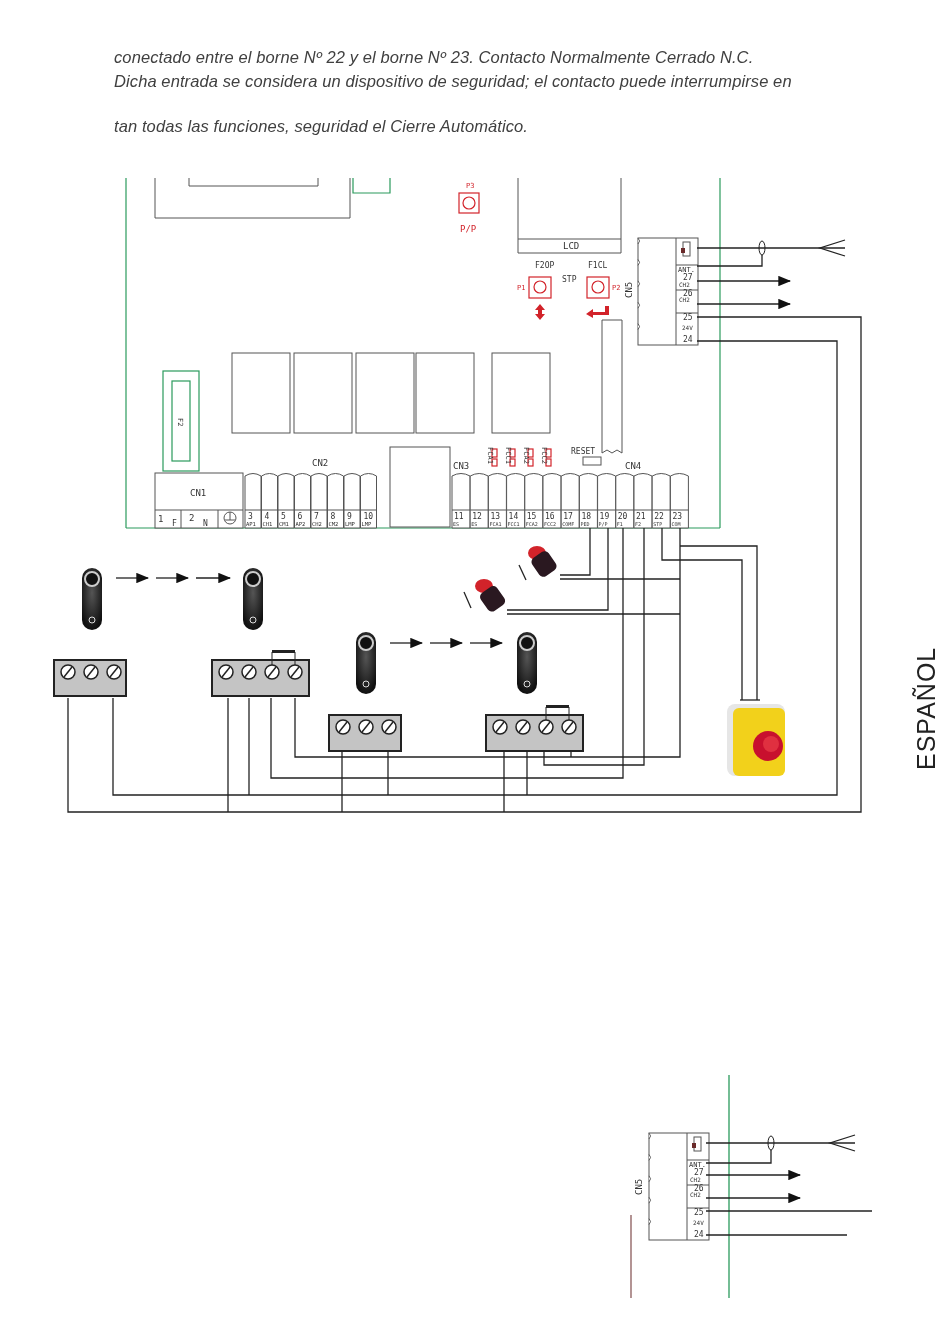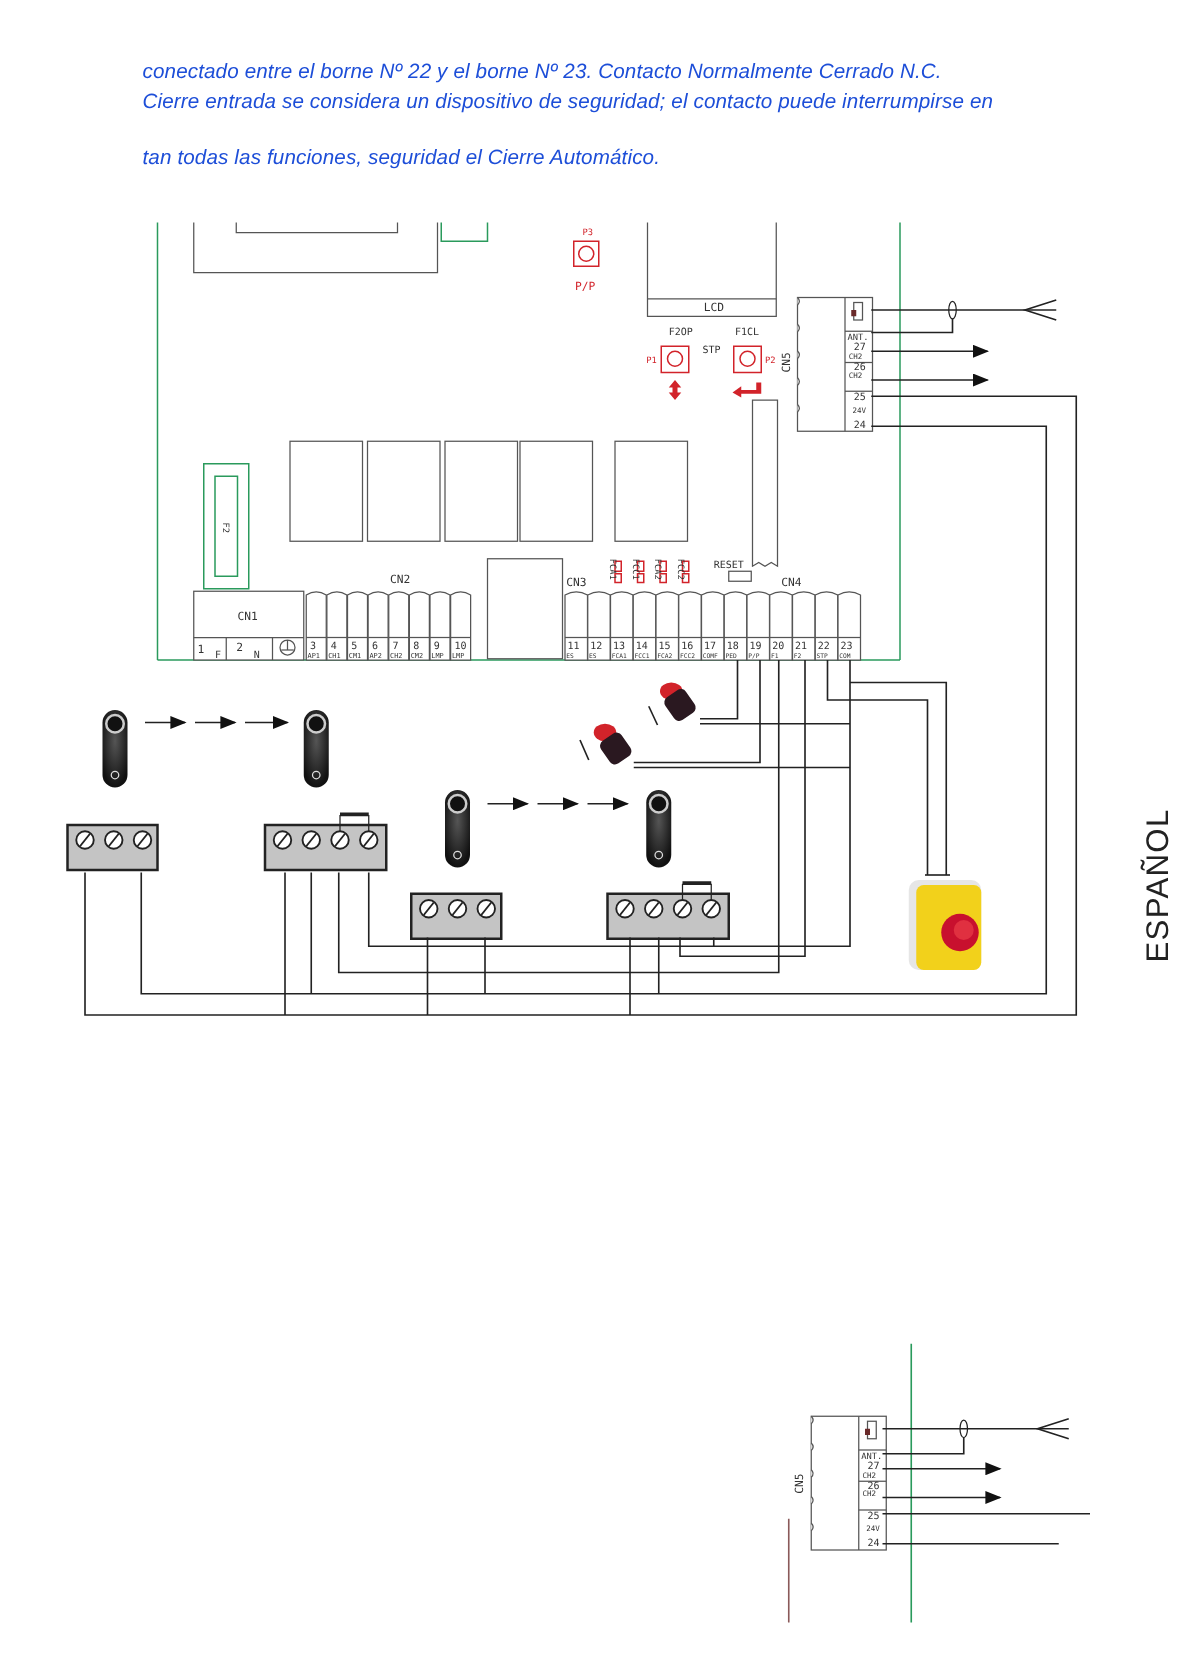--- a/index.html
+++ b/index.html
@@ -1,31 +1,31 @@
 <!DOCTYPE html>
 <html><head>
 <meta charset="utf-8">
 <style>
   html, body { margin:0; padding:0; background:#ffffff; }
   body { width:950px; height:1344px; position:relative; overflow:hidden; font-family:"Liberation Sans", sans-serif; }
-  .para { position:absolute; left:114px; font-style:italic; font-size:16.5px; color:#1d4ed8; white-space:nowrap; letter-spacing:0.1px; }
+  .para { position:absolute; left:114px; font-style:italic; font-size:16.5px; color:#404040; white-space:nowrap; letter-spacing:0.1px; }
   .lang { position:absolute; left:912px; top:770px; transform-origin:left top; transform:rotate(-90deg); font-size:25px; color:#222; letter-spacing:1px; }
   svg { position:absolute; left:0; top:0; }
   .pcb { stroke:#2a9a5c; fill:none; stroke-width:1.2; }
   .ol { stroke:#555; fill:#fff; stroke-width:1; }
   .wire { stroke:#222; fill:none; stroke-width:1.3; }
   .red { stroke:#d2232a; fill:none; stroke-width:1.2; }
   .t { font-family:"DejaVu Sans Mono", monospace; fill:#333; }
   .tr { font-family:"DejaVu Sans Mono", monospace; fill:#d2232a; }
 </style>
 </head>
 <body>
 
 <div class="para" style="top:48px;">conectado entre el borne Nº 22 y el borne Nº 23. Contacto Normalmente Cerrado N.C.</div>
-<div class="para" style="top:72px;">Cierre entrada se considera un dispositivo de seguridad; el contacto puede interrumpirse en</div>
+<div class="para" style="top:72px;">Dicha entrada se considera un dispositivo de seguridad; el contacto puede interrumpirse en</div>
 <div class="para" style="top:117px;">tan todas las funciones, seguridad el Cierre Automático.</div>
 <div class="lang">ESPAÑOL</div>
 
 <svg width="950" height="1344" viewBox="0 0 950 1344">
   <defs>
     <marker id="arr" markerWidth="10" markerHeight="8" refX="9" refY="4" orient="auto">
       <path d="M0,0 L10,4 L0,8 z" fill="#111"></path>
     </marker>
     <radialGradient id="photoG" cx="50%" cy="40%" r="60%">
       <stop offset="0%" stop-color="#555"></stop>

